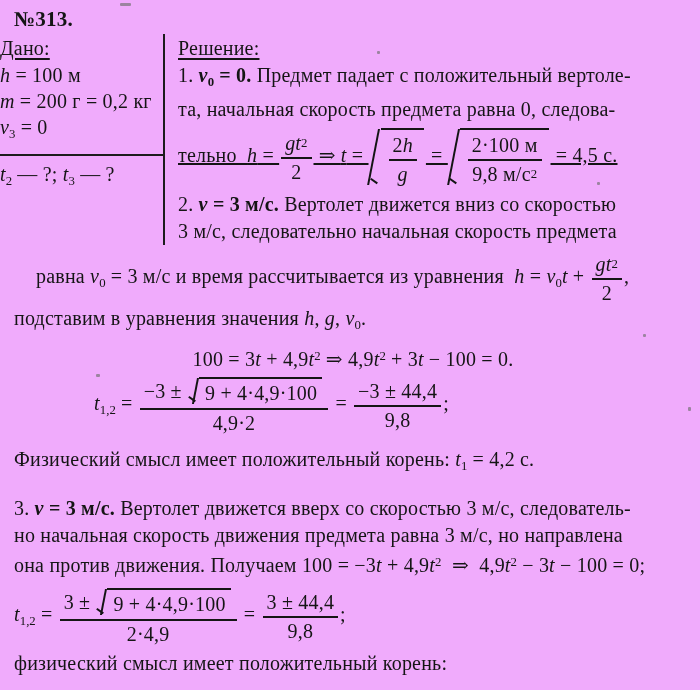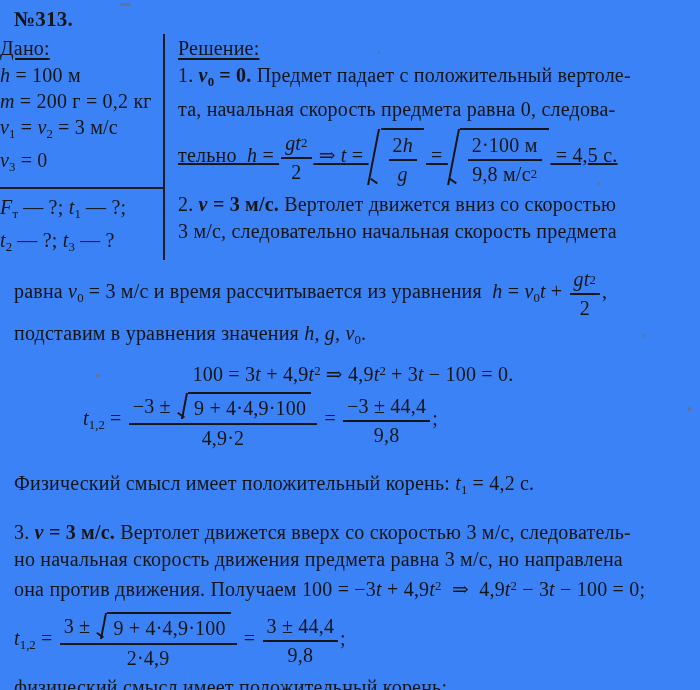--- a/index.html
+++ b/index.html
@@ -4,37 +4,37 @@
 <style>
   html, body { margin:0; padding:0; }
   body {
     width:700px; height:690px; overflow:hidden;
     background:#f6f6f4;
     font-family:"Liberation Serif","DejaVu Serif",serif;
     color:#151515;
     font-size:20px;
     letter-spacing:0.2px;
   }
-  .page { position:relative; width:700px; height:690px; background:#3b82f6; }
+  .page { position:relative; width:700px; height:690px; background:#f0abfc; }
 
   .header { padding:7px 0 0 14px; }
   .problem-number { font-weight:700; font-size:21px; }
 
   .top { display:flex; align-items:stretch; margin-top:2px; }
   .given-col { flex:none; width:163px; }
   .divider { flex:none; width:2px; background:#1c1c1c; }
   .solution-col { flex:1 1 auto; padding-left:13px; padding-right:0; }
 
   .section-label { text-decoration:underline; text-decoration-thickness:1.5px; text-underline-offset:3px; line-height:28px; }
 
   .gline { line-height:26px; white-space:nowrap; }
   .given-rule { border:none; border-top:2px solid #1c1c1c; margin:7px 0 5px -6px; }
 
   .line { line-height:27px; white-space:nowrap; }
-  .f-line { white-space:nowrap; }
+  .f-line { white-space:nowrap;margin-left:22px; }
 
   .main { padding:0 8px 0 14px; }
 
   .eq-center { text-align:center; }
   .eq-offset { text-align:center; padding-right:185px; }
 
   
   .t { }
   .i { font-style:italic; }
   .b { font-weight:700; }
@@ -72,24 +72,22 @@
   <div class="header">
     <span class="problem-number">№313.</span>
   </div>
 
   <div class="top">
 
     <div class="given-col">
       <div class="section-label">Дано:</div>
       <div class="gline"><span class="t i">h</span><span class="t"> = 100 м</span></div>
       <div class="gline"><span class="t i">m</span><span class="t"> = 200 г = 0,2 кг</span></div>
-      <div class="gline"><span class="t i">v</span><span class="sub">1</span><span class="t"> = </span><span class="t i">v</span><span class="sub">2</span><span class="t"> = 3 м/с</span></div>
       <div class="gline"><span class="t i">v</span><span class="sub">3</span><span class="t"> = 0</span></div>
       <hr class="given-rule">
-      <div class="gline"><span class="t i">F</span><span class="sub">т</span><span class="t"> — ?; </span><span class="t i">t</span><span class="sub">1</span><span class="t"> — ?;</span></div>
       <div class="gline"><span class="t i">t</span><span class="sub">2</span><span class="t"> — ?; </span><span class="t i">t</span><span class="sub">3</span><span class="t"> — ?</span></div>
     </div>
 
     <div class="divider"></div>
 
     <div class="solution-col">
       <div class="section-label">Решение:</div>
       <div class="line"><span class="t">1. </span><span class="t b i">v</span><span class="sub b">0</span><span class="t b"> = 0.</span><span class="t"> Предмет падает с положительный вертоле-</span></div>
       <div class="line"><span class="t">та, начальная скорость предмета равна 0, следова-</span></div>
       <div class="f-line" style="margin:5px 0 4px;text-decoration:underline;"><span class="t">тельно&nbsp; </span><span class="t i">h</span><span class="t"> = </span><span class="frac">
@@ -158,21 +156,21 @@
             <span class="t">4,9·2</span>
           </span>
         </span><span class="t"> = </span><span class="frac">
           <span class="num">
             <span class="t">−3 ± 44,4</span>
           </span>
           <span class="den">
             <span class="t">9,8</span>
           </span>
         </span><span class="t">;</span></div>
-    <div class="line" style="margin-top:20px;"><span class="t">Физический смысл имеет положительный корень: </span><span class="t i">t</span><span class="sub">1</span><span class="t"> = 4,2 с.</span></div>
+    <div class="line" style="margin-top:11px;"><span class="t">Физический смысл имеет положительный корень: </span><span class="t i">t</span><span class="sub">1</span><span class="t"> = 4,2 с.</span></div>
 
     <div class="line" style="margin-top:15px;"><span class="t">3. </span><span class="t b i">v</span><span class="t b"> = 3 м/с.</span><span class="t"> Вертолет движется вверх со скоростью 3 м/с, следователь-</span></div>
     <div class="line"><span class="t">но начальная скорость движения предмета равна 3 м/с, но направлена</span></div>
     <div class="line"><span class="t">она против движения. Получаем 100 = −3</span><span class="t i">t</span><span class="t"> + 4,9</span><span class="t i">t</span><span class="sup">2</span><span class="t">&nbsp; ⇒&nbsp; 4,9</span><span class="t i">t</span><span class="sup">2</span><span class="t"> − 3</span><span class="t i">t</span><span class="t"> − 100 = 0;</span></div>
     <div class="f-line" style="margin:8px 0 4px;"><span class="t i">t</span><span class="sub">1,2</span><span class="t"> = </span><span class="frac">
           <span class="num">
             <span class="t">3 ±&nbsp;</span>
             <span class="sqrt">
               <span class="rad"></span>
               <span class="rdc">

